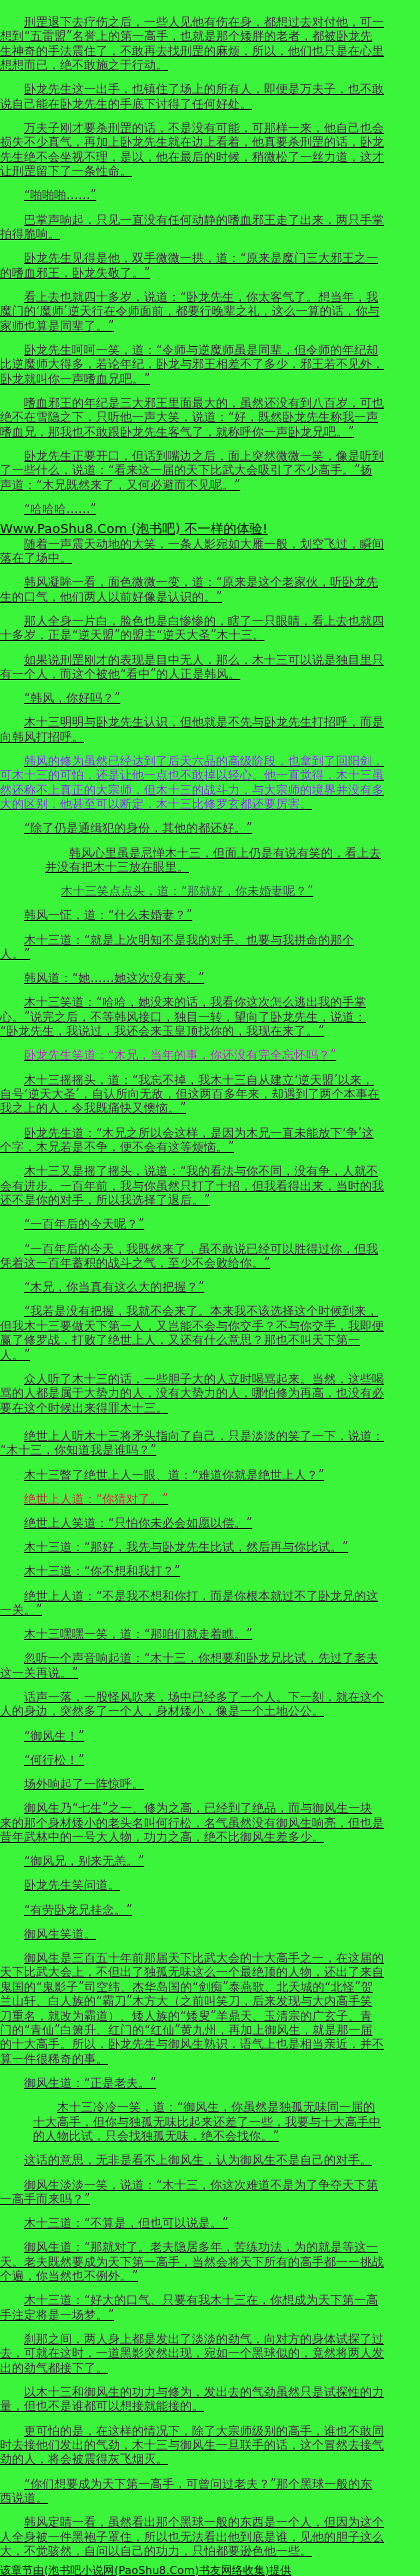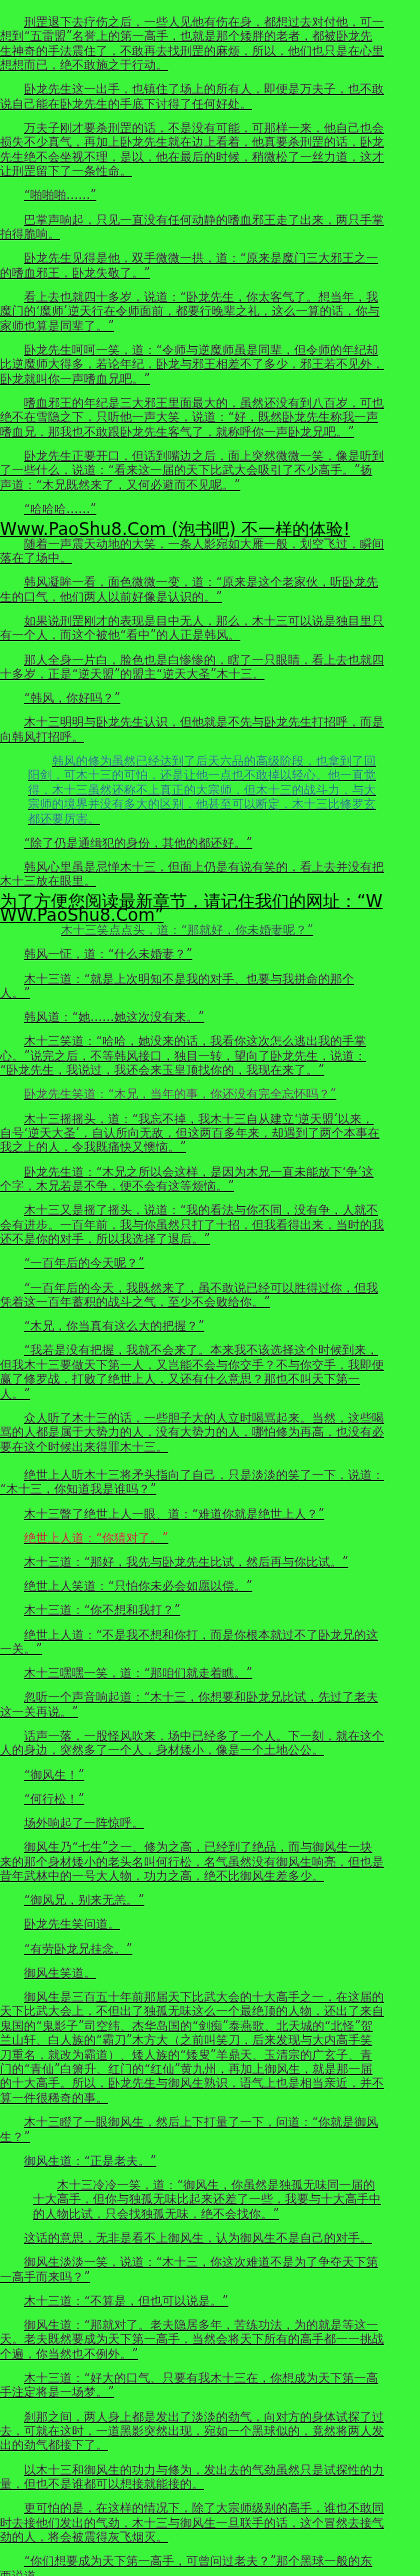--- a/index.html
+++ b/index.html
@@ -26,21 +26,21 @@
     line-height: 14.4px;
     color: #1b1b1b;
     text-indent: 2em;
     word-break: break-all;
     text-shadow: 0.3px 0.3px 0 rgba(255,255,255,0.55);
   }
   p.watermark {
     margin: -4.6px 0 0 0;
     padding: 0 0 1.2px 0;
     font-family: "DejaVu Sans", "Liberation Sans", sans-serif;
-    font-size: 17px;
+    font-size: 13px;
     line-height: 14px;
     color: #000000;
     text-indent: 0;
     word-break: break-all;
   }
   p.footer-note {
     margin: -4.6px 0 0 0;
     padding: 0;
     font-family: "DejaVu Sans", "Liberation Sans", sans-serif;
     font-size: 11px;
@@ -61,62 +61,60 @@
     <p class="body-para" style="color: rgb(27, 27, 27);">巴掌声响起，只见一直没有任何动静的嗜血邪王走了出来，两只手掌拍得脆响。</p>
     <p class="body-para" style="color: rgb(27, 27, 27);">卧龙先生见得是他，双手微微一拱，道：“原来是魔门三大邪王之一的嗜血邪王，卧龙失敬了。”</p>
     <p class="body-para" style="color: rgb(27, 27, 27);">看上去也就四十多岁，说道：“卧龙先生，你太客气了。想当年，我魔门的‘魔师’逆天行在令师面前，都要行晚辈之礼，这么一算的话，你与家师也算是同辈了。”</p>
     <p class="body-para" style="color: rgb(27, 27, 27);">卧龙先生呵呵一笑，道：“令师与逆魔师虽是同辈，但令师的年纪却比逆魔师大得多，若论年纪，卧龙与邪王相差不了多少，邪王若不见外，卧龙就叫你一声嗜血兄吧。”</p>
     <p class="body-para" style="color: rgb(27, 27, 27);">嗜血邪王的年纪是三大邪王里面最大的，虽然还没有到八百岁，可也绝不在雪隐之下，只听他一声大笑，说道：“好，既然卧龙先生称我一声嗜血兄，那我也不敢跟卧龙先生客气了，就称呼你一声卧龙兄吧。”</p>
     <p class="body-para" style="color: rgb(27, 27, 27);">卧龙先生正要开口，但话到嘴边之后，面上突然微微一笑，像是听到了一些什么，说道：“看来这一届的天下比武大会吸引了不少高手。”扬声道：“木兄既然来了，又何必避而不见呢。”</p>
     <p class="body-para" style="color: rgb(27, 27, 27);">“哈哈哈……”</p>
     <p class="watermark" style="color: rgb(0, 0, 0);">Www.PaoShu8.Com (泡书吧) 不一样的体验!</p>
     <p class="body-para" style="color: rgb(27, 27, 27);">随着一声震天动地的大笑，一条人影宛如大雁一般，划空飞过，瞬间落在了场中。</p>
     <p class="body-para" style="color: rgb(27, 27, 27);">韩风凝眸一看，面色微微一变，道：“原来是这个老家伙，听卧龙先生的口气，他们两人以前好像是认识的。”</p>
+    <p class="body-para" style="color: rgb(27, 27, 27);">那人全身一片白，脸色也是白惨惨的，瞎了一只眼睛，看上去也就四十多岁，正是“逆天盟”的盟主“逆天大圣”木十三。</p>
     <p class="body-para" style="color: rgb(27, 27, 27);">如果说刑罡刚才的表现是目中无人，那么，木十三可以说是独目里只有一个人，而这个被他“看中”的人正是韩风。</p>
-    <p class="body-para" style="color: rgb(27, 27, 27);">那人全身一片白，脸色也是白惨惨的，瞎了一只眼睛，看上去也就四十多岁，正是“逆天盟”的盟主“逆天大圣”木十三。</p>
     <p class="body-para" style="color: rgb(27, 27, 27);">“韩风，你好吗？”</p>
     <p class="body-para" style="color: rgb(27, 27, 27);">木十三明明与卧龙先生认识，但他就是不先与卧龙先生打招呼，而是向韩风打招呼。</p>
-    <p class="body-para" style="color: #0f766e; margin-left: 28px;">韩风的修为虽然已经达到了后天六品的高级阶段，也拿到了回阳剑，可木十三的可怕，还是让他一点也不敢掉以轻心。他一直觉得，木十三虽然还称不上真正的大宗师，但木十三的战斗力，与大宗师的境界并没有多大的区别，他甚至可以断定，木十三比修罗玄都还要厉害。</p>
+    <p class="body-para" style="color: #6d28d9;">韩风的修为虽然已经达到了后天六品的高级阶段，也拿到了回阳剑，可木十三的可怕，还是让他一点也不敢掉以轻心。他一直觉得，木十三虽然还称不上真正的大宗师，但木十三的战斗力，与大宗师的境界并没有多大的区别，他甚至可以断定，木十三比修罗玄都还要厉害。</p>
     <p class="body-para" style="color: rgb(27, 27, 27);">“除了仍是通缉犯的身份，其他的都还好。”</p>
-    <p class="body-para" style="color: rgb(27, 27, 27);">韩风心里虽是忌惮木十三，但面上仍是有说有笑的，看上去并没有把木十三放在眼里。</p>
-    <p class="watermark" style="color: rgb(0, 0, 0);">为了方便您阅读最新章节，请记住我们的网址：“WWW.PaoShu8.Com”</p>
+    <p class="body-para" style="color: rgb(27, 27, 27); margin-left: 45px;">韩风心里虽是忌惮木十三，但面上仍是有说有笑的，看上去并没有把木十三放在眼里。</p>
     <p class="body-para" style="color: #14532d; margin-left: 37px;">木十三笑点点头，道：“那就好，你未婚妻呢？”</p>
     <p class="body-para" style="color: rgb(27, 27, 27);">韩风一怔，道：“什么未婚妻？”</p>
     <p class="body-para" style="color: rgb(27, 27, 27);">木十三道：“就是上次明知不是我的对手、也要与我拼命的那个人。”</p>
     <p class="body-para" style="color: rgb(27, 27, 27);">韩风道：“她……她这次没有来。”</p>
     <p class="body-para" style="color: rgb(27, 27, 27);">木十三笑道：“哈哈，她没来的话，我看你这次怎么逃出我的手掌心。”说完之后，不等韩风接口，独目一转，望向了卧龙先生，说道：“卧龙先生，我说过，我还会来玉皇顶找你的，我现在来了。”</p>
-    <p class="body-para" style="color: #404040;">卧龙先生笑道：“木兄，当年的事，你还没有完全忘怀吗？”</p>
+    <p class="body-para" style="color: #a21caf;">卧龙先生笑道：“木兄，当年的事，你还没有完全忘怀吗？”</p>
     <p class="body-para" style="color: rgb(27, 27, 27);">木十三摇摇头，道：“我忘不掉，我木十三自从建立‘逆天盟’以来，自号‘逆天大圣’，自认所向无敌，但这两百多年来，却遇到了两个本事在我之上的人，令我既痛快又懊恼。”</p>
     <p class="body-para" style="color: rgb(27, 27, 27);">卧龙先生道：“木兄之所以会这样，是因为木兄一直未能放下‘争’这个字，木兄若是不争，便不会有这等烦恼。”</p>
     <p class="body-para" style="color: rgb(27, 27, 27);">木十三又是摇了摇头，说道：“我的看法与你不同，没有争，人就不会有进步。一百年前，我与你虽然只打了十招，但我看得出来，当时的我还不是你的对手，所以我选择了退后。”</p>
     <p class="body-para" style="color: rgb(27, 27, 27);">“一百年后的今天呢？”</p>
     <p class="body-para" style="color: rgb(27, 27, 27);">“一百年后的今天，我既然来了，虽不敢说已经可以胜得过你，但我凭着这一百年蓄积的战斗之气，至少不会败给你。”</p>
     <p class="body-para" style="color: rgb(27, 27, 27);">“木兄，你当真有这么大的把握？”</p>
     <p class="body-para" style="color: rgb(27, 27, 27);">“我若是没有把握，我就不会来了。本来我不该选择这个时候到来，但我木十三要做天下第一人，又岂能不会与你交手？不与你交手，我即便赢了修罗战，打败了绝世上人，又还有什么意思？那也不叫天下第一人。”</p>
     <p class="body-para" style="color: rgb(27, 27, 27);">众人听了木十三的话，一些胆子大的人立时喝骂起来。当然，这些喝骂的人都是属于大势力的人，没有大势力的人，哪怕修为再高，也没有必要在这个时候出来得罪木十三。</p>
     <p class="body-para" style="color: rgb(27, 27, 27); margin-top: 14px;">绝世上人听木十三将矛头指向了自己，只是淡淡的笑了一下，说道：“木十三，你知道我是谁吗？”</p>
     <p class="body-para" style="color: rgb(27, 27, 27);">木十三瞥了绝世上人一眼、道：“难道你就是绝世上人？”</p>
     <p class="body-para" style="color: #b91c1c;">绝世上人道：“你猜对了。”</p>
+    <p class="body-para" style="color: rgb(27, 27, 27);">绝世上人笑道：“只怕你未必会如愿以偿。”</p>
     <p class="body-para" style="color: rgb(27, 27, 27);">木十三道：“那好，我先与卧龙先生比试，然后再与你比试。”</p>
-    <p class="body-para" style="color: rgb(27, 27, 27);">绝世上人笑道：“只怕你未必会如愿以偿。”</p>
     <p class="body-para" style="color: rgb(27, 27, 27);">木十三道：“你不想和我打？”</p>
     <p class="body-para" style="color: rgb(27, 27, 27);">绝世上人道：“不是我不想和你打，而是你根本就过不了卧龙兄的这一关。”</p>
     <p class="body-para" style="color: rgb(27, 27, 27);">木十三嘿嘿一笑，道：“那咱们就走着瞧。”</p>
     <p class="body-para" style="color: rgb(27, 27, 27);">忽听一个声音响起道：“木十三，你想要和卧龙兄比试，先过了老夫这一关再说。”</p>
     <p class="body-para" style="color: rgb(27, 27, 27);">话声一落，一股怪风吹来，场中已经多了一个人。下一刻，就在这个人的身边，突然多了一个人，身材矮小，像是一个土地公公。</p>
     <p class="body-para" style="color: rgb(27, 27, 27);">“御风生！”</p>
     <p class="body-para" style="color: rgb(27, 27, 27);">“何行松！”</p>
     <p class="body-para" style="color: rgb(27, 27, 27);">场外响起了一阵惊呼。</p>
     <p class="body-para" style="color: rgb(27, 27, 27);">御风生乃“七生”之一、修为之高，已经到了绝品，而与御风生一块来的那个身材矮小的老头名叫何行松，名气虽然没有御风生响亮，但也是昔年武林中的一号大人物，功力之高，绝不比御风生差多少。</p>
     <p class="body-para" style="color: rgb(27, 27, 27);">“御风兄，别来无恙。”</p>
     <p class="body-para" style="color: rgb(27, 27, 27);">卧龙先生笑问道。</p>
     <p class="body-para" style="color: rgb(27, 27, 27);">“有劳卧龙兄挂念。”</p>
     <p class="body-para" style="color: rgb(27, 27, 27);">御风生笑道。</p>
     <p class="body-para" style="color: rgb(27, 27, 27);">御风生是三百五十年前那届天下比武大会的十大高手之一，在这届的天下比武大会上，不但出了独孤无味这么一个最绝顶的人物，还出了来自鬼国的“鬼影子”司空纬、杰华岛国的“剑痴”泰燕歌、北天城的“北怪”贺兰山轩、白人族的“霸刀”木方大（之前叫笑刀，后来发现与大内高手笑刀重名，就改为霸道）、矮人族的“矮叟”羊鼎天、玉清宗的广玄子、青门的“青仙”白箫升、红门的“红仙”黄九州，再加上御风生，就是那一届的十大高手。所以，卧龙先生与御风生熟识，语气上也是相当亲近，并不算一件很稀奇的事。</p>
-    <p class="body-para" style="color: rgb(27, 27, 27);">木十三瞪了一眼御风生，然后上下打量了一下，问道：“你就是御风生？”</p>
     <p class="body-para" style="color: #0f172a;">御风生道：“正是老夫。”</p>
     <p class="body-para" style="color: rgb(27, 27, 27); margin-left: 33px;">木十三冷冷一笑，道：“御风生，你虽然是独孤无味同一届的十大高手，但你与独孤无味比起来还差了一些，我要与十大高手中的人物比试，只会找独孤无味，绝不会找你。”</p>
     <p class="body-para" style="color: rgb(27, 27, 27);">这话的意思，无非是看不上御风生，认为御风生不是自己的对手。</p>
     <p class="body-para" style="color: rgb(27, 27, 27);">御风生淡淡一笑，说道：“木十三，你这次难道不是为了争夺天下第一高手而来吗？”</p>
     <p class="body-para" style="color: rgb(27, 27, 27);">木十三道：“不算是，但也可以说是。”</p>
     <p class="body-para" style="color: rgb(27, 27, 27);">御风生道：“那就对了。老夫隐居多年，苦练功法，为的就是等这一天。老夫既然要成为天下第一高手，当然会将天下所有的高手都一一挑战个遍，你当然也不例外。”</p>
     <p class="body-para" style="color: rgb(27, 27, 27);">木十三道：“好大的口气、只要有我木十三在，你想成为天下第一高手注定将是一场梦。”</p>
     <p class="body-para" style="color: rgb(27, 27, 27);">刹那之间，两人身上都是发出了淡淡的劲气，向对方的身体试探了过去，可就在这时，一道黑影突然出现，宛如一个黑球似的，竟然将两人发出的劲气都接下了。</p>
     <p class="body-para" style="color: rgb(27, 27, 27);">以木十三和御风生的功力与修为，发出去的气劲虽然只是试探性的力量，但也不是谁都可以想接就能接的。</p>
     <p class="body-para" style="color: rgb(27, 27, 27);">更可怕的是，在这样的情况下，除了大宗师级别的高手，谁也不敢同时去接他们发出的气劲，木十三与御风生一旦联手的话，这个冒然去接气劲的人，将会被震得灰飞烟灭。</p>

